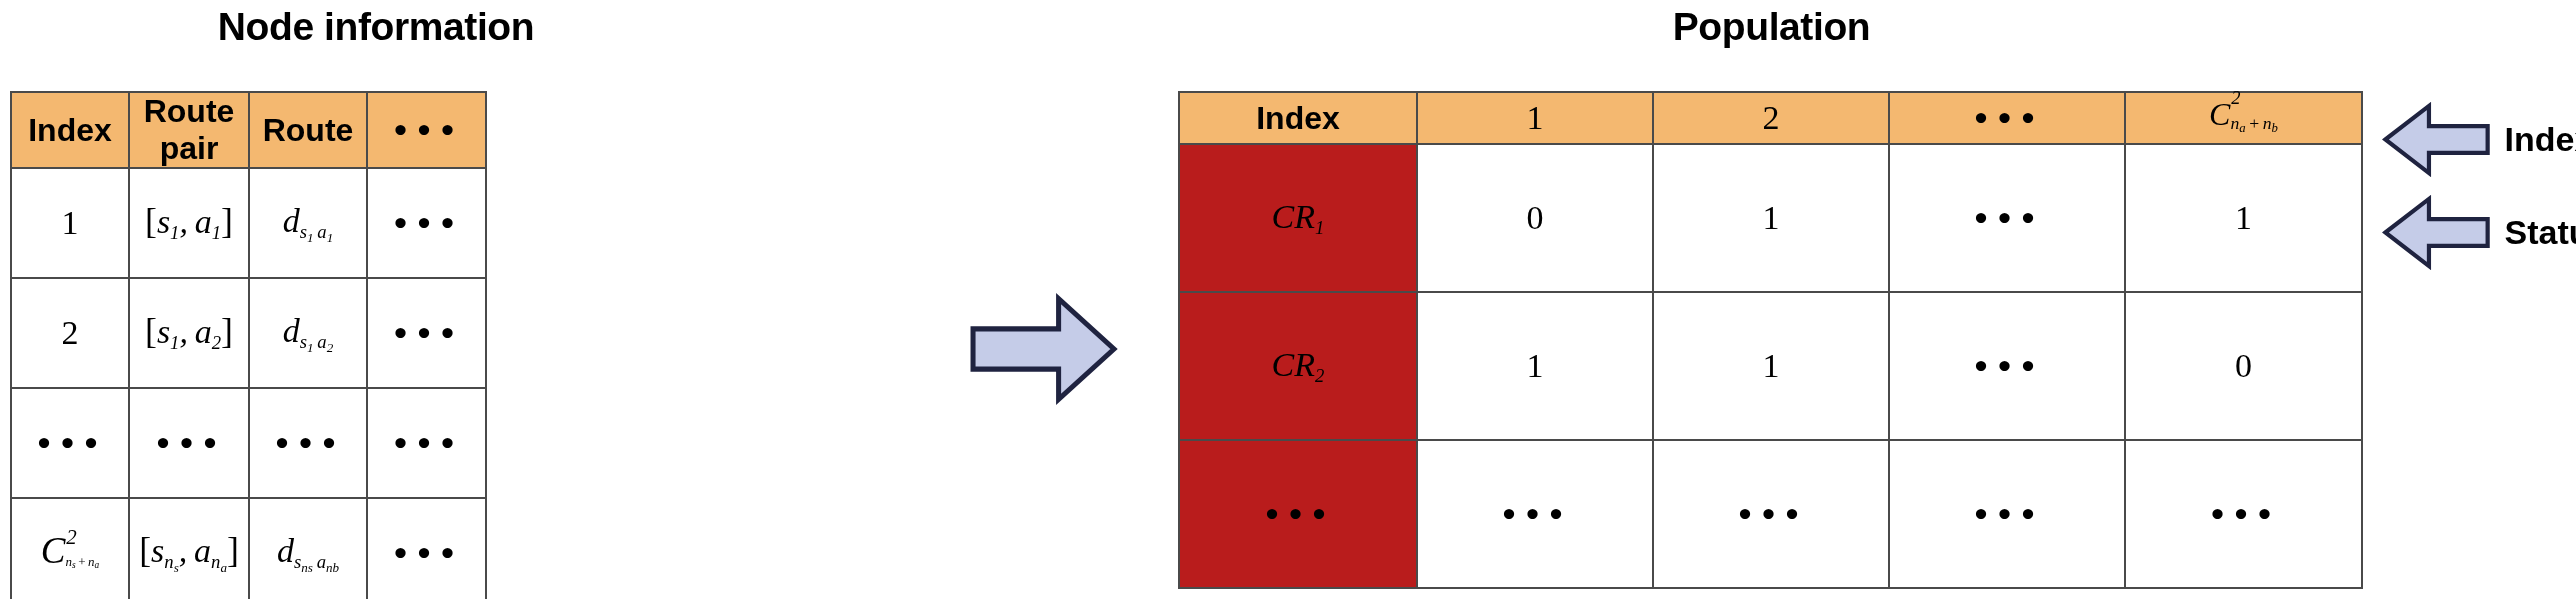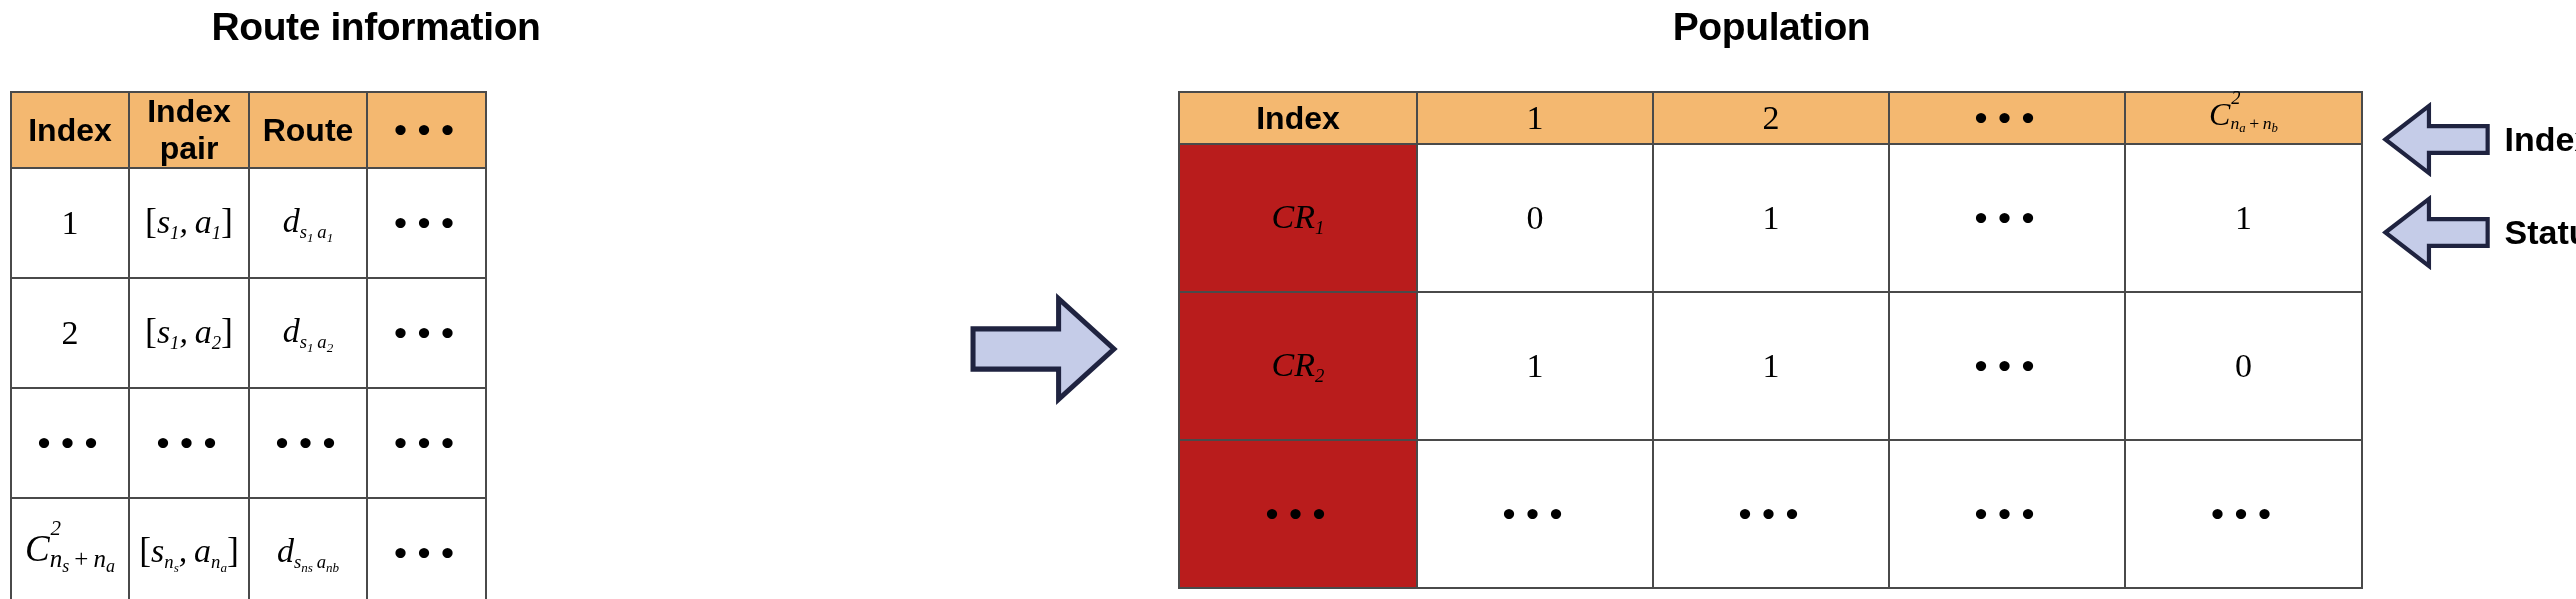--- a/index.html
+++ b/index.html
@@ -126,21 +126,21 @@
     display: block;
     font-size: 21px;
     font-style: italic;
     line-height: 1;
     position: relative;
     top: -11.8px;
     left: 0.8px;
   }
   .cstack .sub2 {
     display: block;
-    font-size: 25px;
+    font-size: 13px;
     font-style: italic;
     line-height: 1;
     position: relative;
     top: -5px;
   }
   .cstack .sub2 .ss { font-size: 0.72em; vertical-align: -0.25em; }
   .cstack .sub2 .plus { font-style: normal; }
 
   
   .dots {
@@ -177,35 +177,35 @@
     font-size: 34px;
     color: #000;
     white-space: nowrap;
   }
   #callout-index  { left: 2382px; top: 99px; }
   #callout-status { left: 2382px; top: 192px; }
 </style>
 </head>
 <body>
 
-<div class="title" id="title-route">Route information</div>
+<div class="title" id="title-route">Node information</div>
 
 <div class="title" id="title-pop">Population</div>
 
 <table class="grid" id="tbl-route">
   <colgroup>
     <col class="c0">
       <col class="c1">
       <col class="c2">
       <col class="c3">
   </colgroup>
   <thead>
     <tr>
       <th>Index</th>
-      <th>Index pair</th>
+      <th>Route pair</th>
       <th>Route</th>
       <th><span class="dots">•••</span></th>
     </tr>
   </thead>
   <tbody>
     <tr>
       <td>1</td>
       <td>
         <span class="m"><span class="bk">[</span><span class="upr" style="font-style:italic">s</span><sub>1</sub>, <span class="upr" style="font-style:italic">a</span><sub>1</sub><span class="bk">]</span></span>
       </td>

